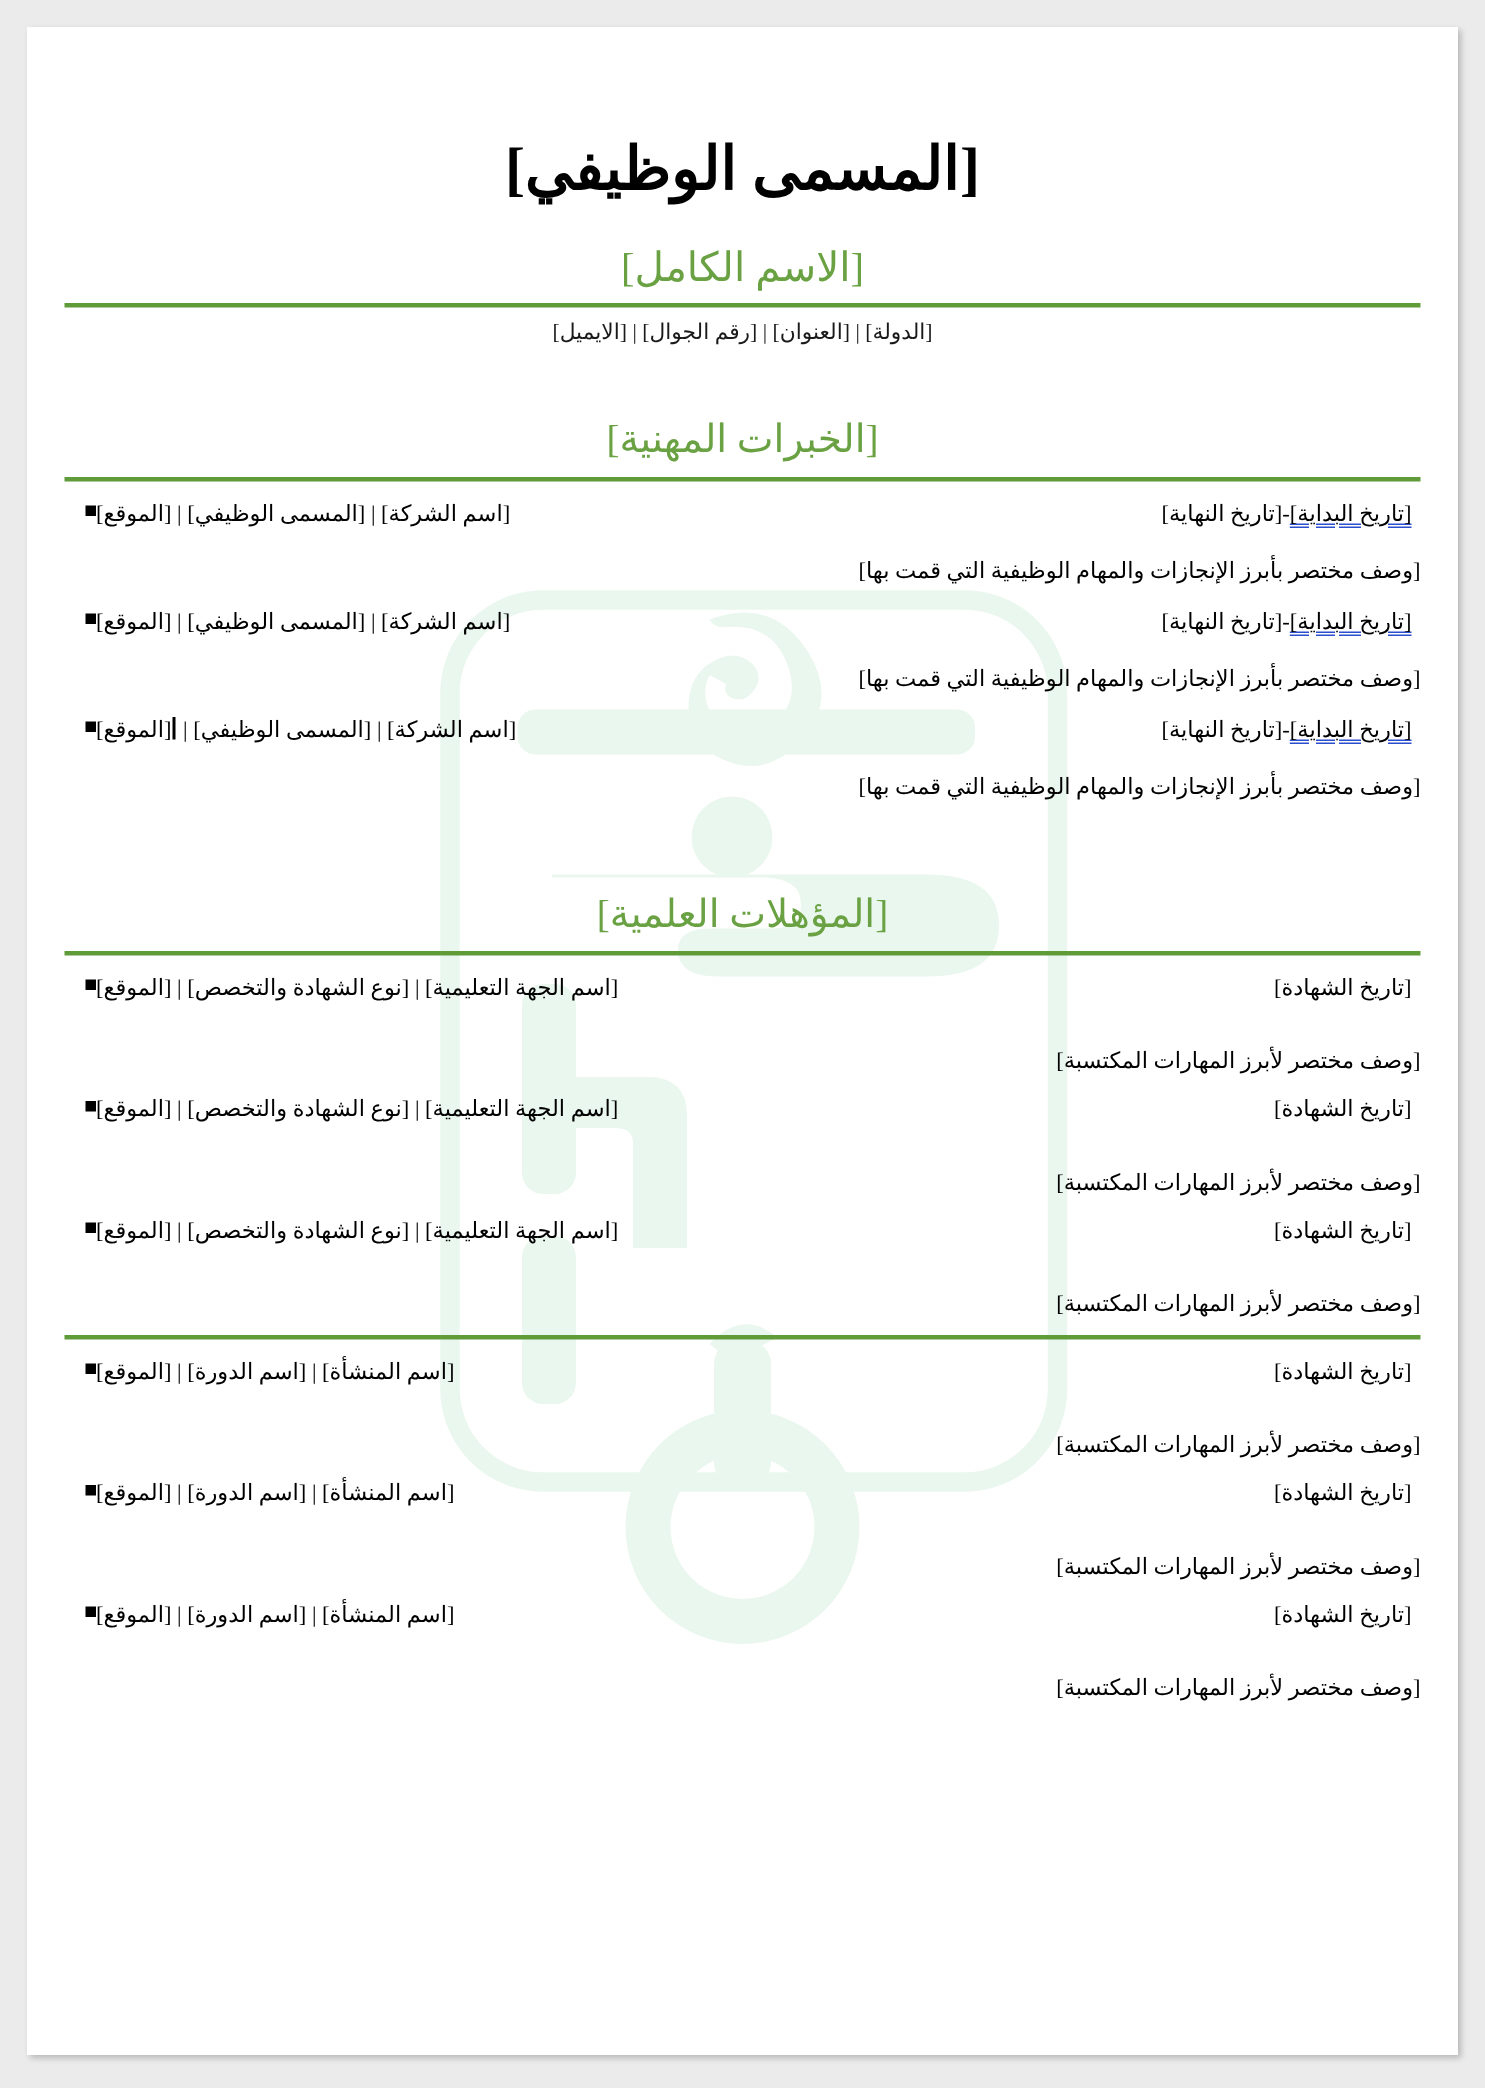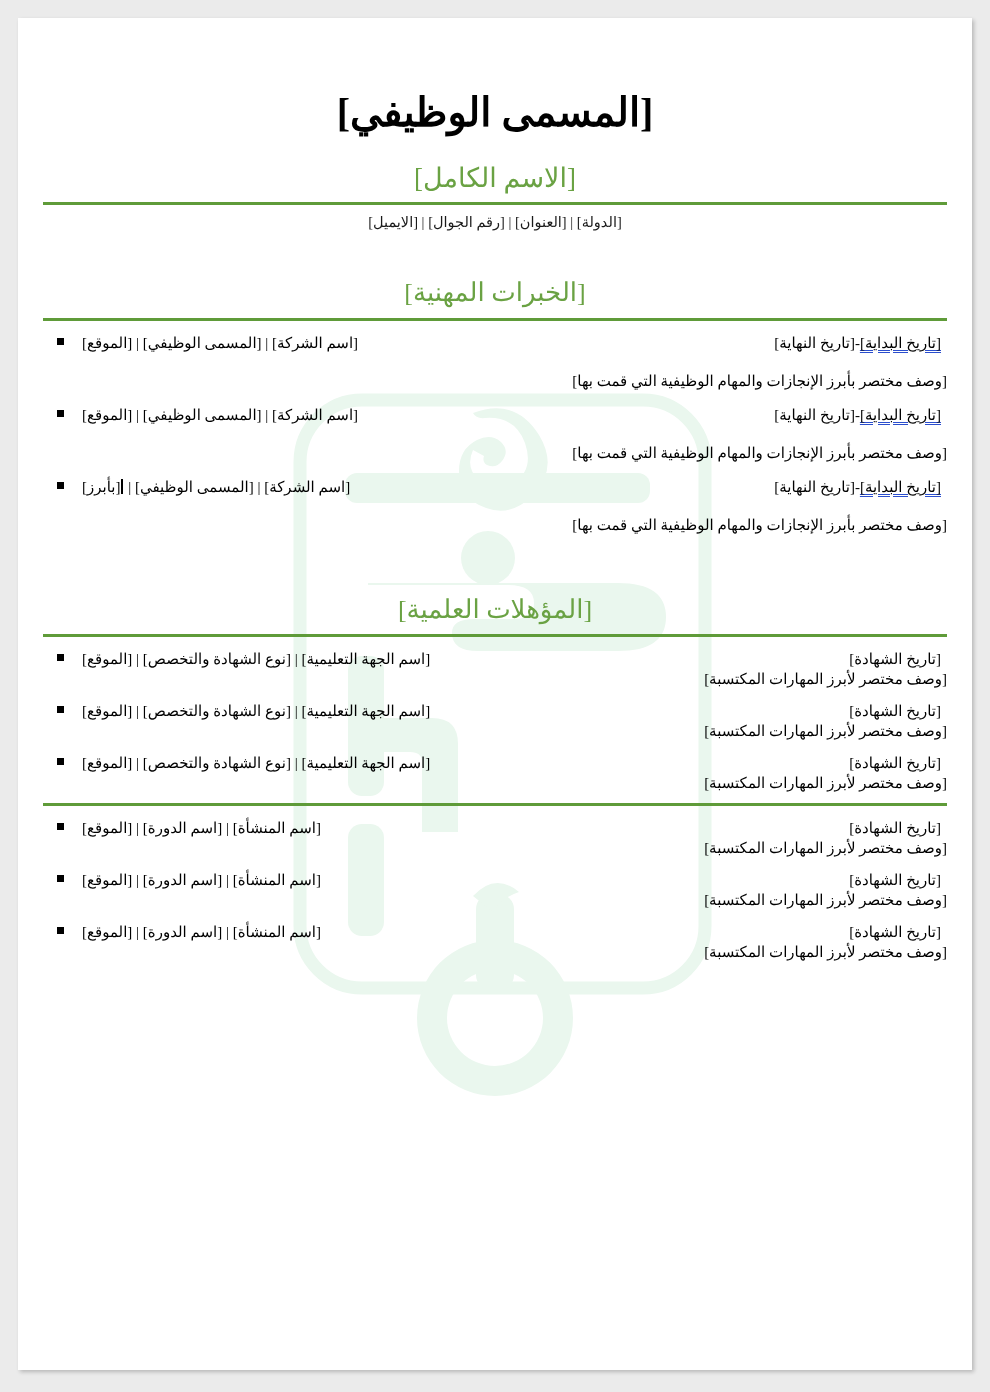--- a/index.html
+++ b/index.html
@@ -163,33 +163,33 @@
   }
   .entry-desc {
     font-size: 15px;
     color: #000000;
     line-height: 1.3;
     text-align: right;
     margin-top: 19px;
     padding-left: 34px;
   }
   .entry-desc-edu {
-    margin-top: 0;
+    margin-top: 29px;
     padding-left: 38px;
     text-align: right;
   }
 
   .exp-entry { margin-top: 14px; }
   .exp-entry.first { margin-top: 13px; }
   .edu-entry { margin-top: 13px; }
   .crs-entry { margin-top: 13px; }
 
   
   .col-date { flex: 0 0 auto; }
-  .col-title { flex: 0 0 auto; gap: 18px; }
+  .col-title { flex: 0 0 auto; }
   .spacer { flex: 1 1 auto; }
 
   .date-exp { margin-left: 43px; }
   .date-edu { margin-left: 75px; }
   .date-crs { margin-left: 72px; }
 </style>
 </head>
 <body>
 
 <div id="page">
@@ -252,21 +252,21 @@
         </div>
       </div>
       <div class="entry-desc">[وصف مختصر بأبرز الإنجازات والمهام الوظيفية التي قمت بها]</div>
     </div>
 
     <div class="entry exp-entry">
       <div class="entry-main">
         <div class="entry-date col-date date-exp"><span class="squiggle">[تاريخ البداية]</span><span>-</span><span>[تاريخ النهاية]</span></div>
         <div class="spacer"></div>
         <div class="entry-right col-title">
-          <span class="entry-title"><span>[اسم الشركة] | [المسمى الوظيفي] | </span><span class="caret"></span><span>[بأبرز]</span></span>
+          <span class="entry-title"><span>[اسم الشركة] | [المسمى الوظيفي] | </span><span class="caret"></span><span>[الموقع]</span></span>
           <span class="bullet"></span>
         </div>
       </div>
       <div class="entry-desc">[وصف مختصر بأبرز الإنجازات والمهام الوظيفية التي قمت بها]</div>
     </div>
 
     <div class="section-head sec-edu-head">[المؤهلات العلمية]</div>
     <div class="section-rule"></div>
 
     <div class="entry edu-entry">

